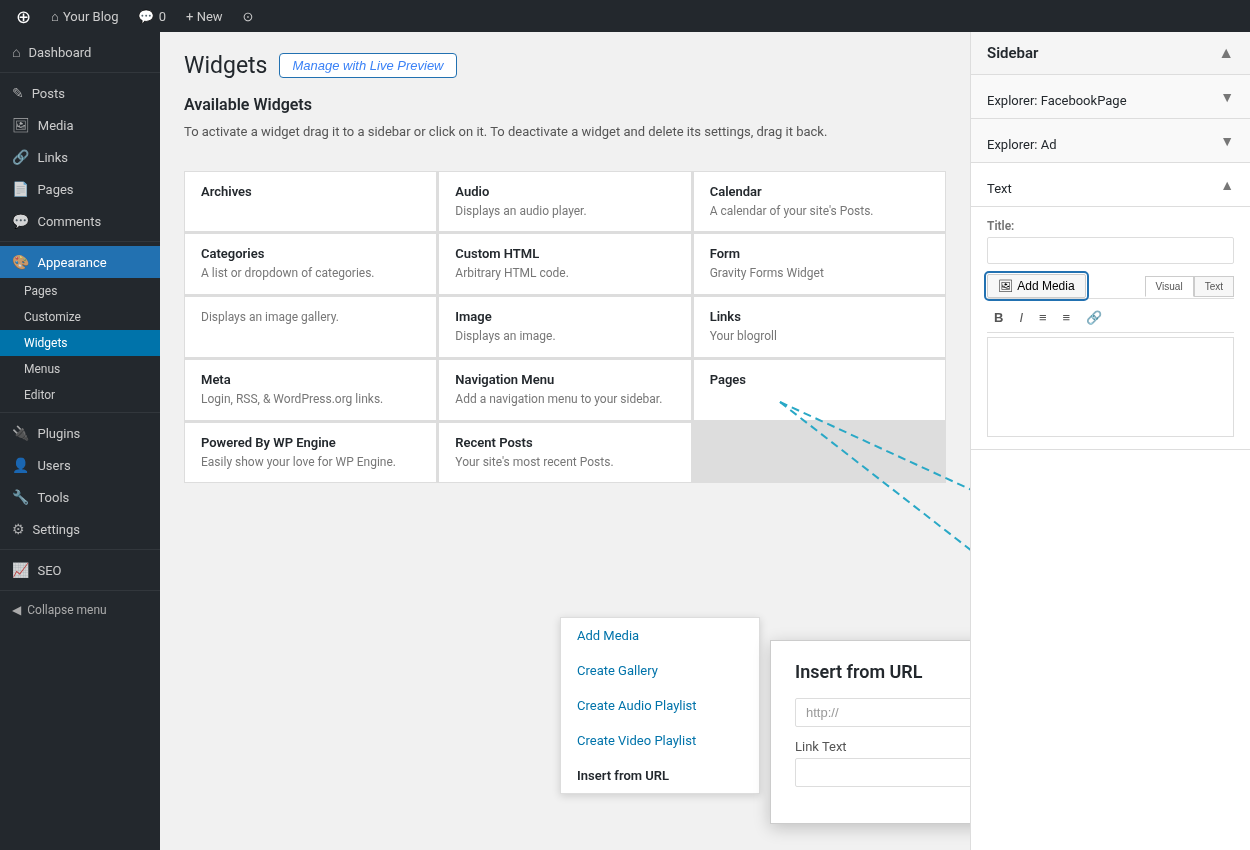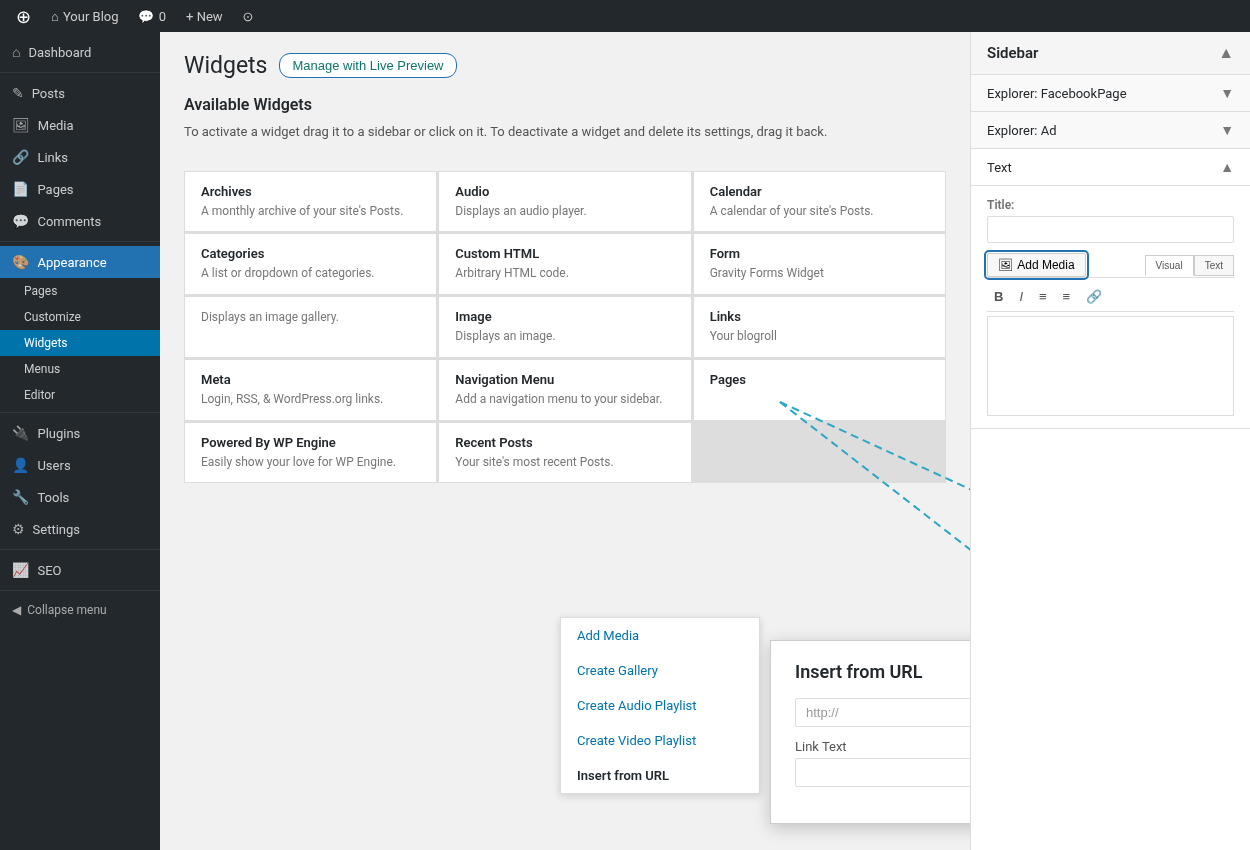--- a/index.html
+++ b/index.html
@@ -52,25 +52,26 @@
       position: relative;
     }
     .content-inner { padding: 20px 24px; }
 
     
     .page-header { display: flex; align-items: center; gap: 12px; margin-bottom: 16px; }
     .page-title { font-size: 23px; font-weight: 400; color: #23282d; }
     .live-preview-btn {
       background: #fff;
       border: 1px solid #2271b1;
-      color: #0f766e;
+      color: #3b82f6;
       padding: 4px 12px;
-      border-radius: 11px;
+      border-radius: 4px;
       cursor: pointer;
       font-size: 13px;
+      font-style: italic;
     }
 
     
     .section-title { font-size: 16px; font-weight: 600; color: #23282d; margin-bottom: 8px; }
     .section-desc { color: #555; font-size: 13px; margin-bottom: 29px; line-height: 1.5; }
 
     
     .widget-grid { display: grid; grid-template-columns: 1fr 1fr 1fr; gap: 3px; background: #ddd; border: 1px solid #ddd; margin-bottom: 36px; }
     .widget-card {
       background: #fff;
@@ -106,21 +107,21 @@
       border-bottom: 1px solid #ddd;
     }
     .sidebar-widget-header {
       padding: 10px 16px;
       display: flex;
       align-items: center;
       justify-content: space-between;
       background: #f9f9f9;
       cursor: pointer;
     }
-    .sidebar-widget-title { font-size: 13px; color: #23282d; }
+    .sidebar-widget-title { font-size: 13px; color: #23282d; margin-top: 8px; }
     .sidebar-widget-toggle { background: none; border: none; cursor: pointer; color: #777; font-size: 14px; }
 
     
     .text-widget-expanded { padding: 12px 16px; background: #fff; }
     .text-widget-expanded .field-label { font-size: 12px; color: #737373; margin-bottom: 4px; font-weight: 600; }
     .text-widget-expanded input[type="text"] {
       width: 100%; border: 1px solid #ddd; padding: 5px 8px; font-size: 13px; border-radius: 2px; margin-bottom: 10px;
     }
     .editor-toolbar {
       display: flex; align-items: center; justify-content: space-between;
@@ -320,21 +321,20 @@
         <button class="live-preview-btn">Manage with Live Preview</button>
       </div>
 
       <h2 class="section-title">Available Widgets</h2>
       <p class="section-desc">To activate a widget drag it to a sidebar or click on it. To deactivate a widget and delete its settings, drag it back.</p>
 
       <div class="widget-grid">
 
         <div class="widget-card">
           <div class="widget-name">Archives</div>
-          <div class="widget-desc">A monthly archive of your site's Posts.</div>
         </div>
         <div class="widget-card">
           <div class="widget-name">Audio</div>
           <div class="widget-desc">Displays an audio player.</div>
         </div>
 
         <div class="widget-card">
           <div class="widget-name">Calendar</div>
           <div class="widget-desc">A calendar of your site's Posts.</div>
         </div>

